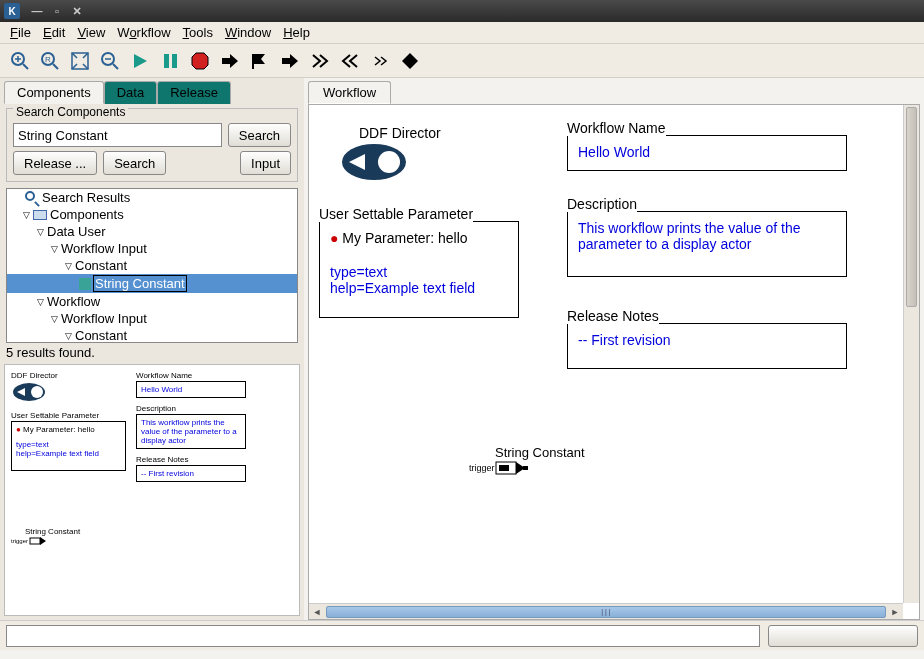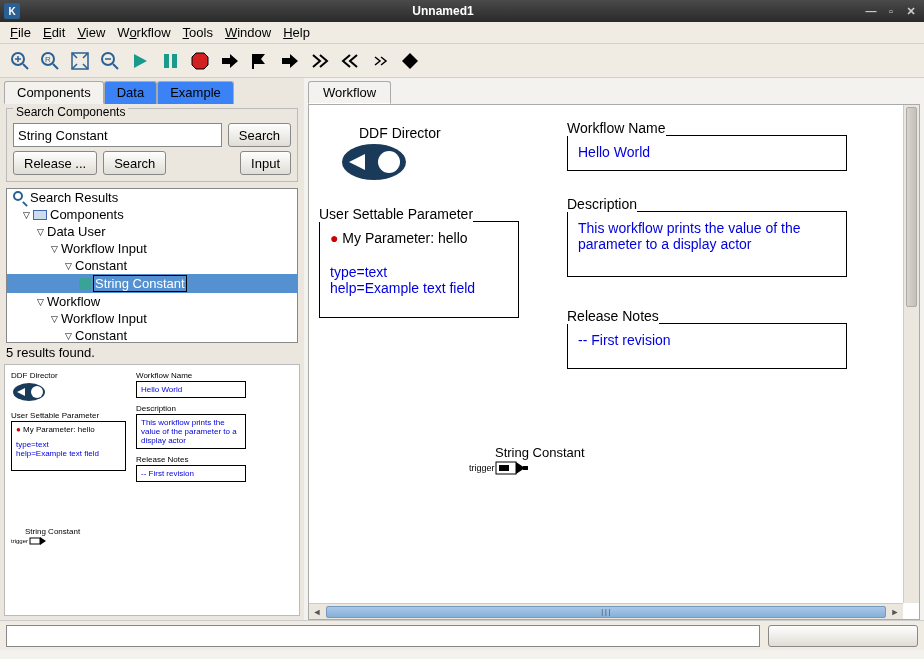--- a/index.html
+++ b/index.html
@@ -14,37 +14,37 @@
 .menubar .menu-item { padding: 2px 6px; cursor: pointer; }
 .menubar .menu-item .ul { text-decoration: underline; }
 
 .toolbar { height: 34px; background: #f0ece4; display: flex; align-items: center; padding: 2px 8px; gap: 6px; border-bottom: 1px solid #d4d0c8; }
 .toolbar .tb-btn { width: 24px; height: 24px; display: flex; align-items: center; justify-content: center; cursor: pointer; }
 
 .main-area { display: flex; height: 542px; }
 
 .left-panel { width: 304px; display: flex; flex-direction: column; background: #ebe7df; }
 .left-tabs { display: flex; height: 26px; padding: 3px 4px 0 4px; }
-.left-tabs .tab { padding: 3px 12px; font-size: 13px; background: #3b82f6; border: 1px solid #aaa; border-bottom: none; cursor: pointer; margin-right: 0px; border-radius: 3px 3px 0 0; }
+.left-tabs .tab { padding: 3px 12px; font-size: 13px; background: #0f766e; border: 1px solid #aaa; border-bottom: none; cursor: pointer; margin-right: 0px; border-radius: 3px 3px 0 0; }
 .left-tabs .tab.active { background: #f4f2ee; border-bottom: 1px solid #f4f2ee; position: relative; z-index: 2; }
 
 .search-group { margin: 4px 6px; border: 1px solid #bbb; padding: 6px; background: #ebe7df; }
 .search-group .legend { font-size: 12px; position: relative; top: -13px; background: #ebe7df; padding: 0 3px; display: inline-block; }
 .search-row { display: flex; gap: 6px; margin-top: -10px; margin-bottom: 4px; }
 .search-input { flex: 1; border: 1px solid #888; padding: 3px 4px; font-size: 13px; background: #fff; height: 24px; }
 .btn { border: 1px solid #888; background: linear-gradient(to bottom, #fefefe, #e0ddd5); padding: 3px 10px; font-size: 13px; cursor: pointer; border-radius: 3px; height: 24px; }
 .btn-row { display: flex; gap: 6px; }
 
 .ontology-select { margin: 0 6px; width: calc(100% - 12px); border: 1px solid #888; padding: 2px 4px; font-size: 13px; background: #fff; height: 22px; }
 
 .tree-container { margin: 2px 6px 0 6px; height: 155px; border: 1px solid #888; background: #fff; overflow-y: scroll; font-size: 13px; position: relative; }
 .tree-row { padding: 1px 2px; white-space: nowrap; display: flex; align-items: center; }
 .tree-row .tri { display: inline-block; width: 10px; font-size: 9px; }
 .tree-row.selected .text-sel { background: #5590d0; color: #fff; border: 1px solid #000; padding: 0 1px; }
-.indent-0 { padding-left: 6px; }
+.indent-0 { padding-left: 18px; }
 .indent-1 { padding-left: 16px; }
 .indent-2 { padding-left: 30px; }
 .indent-3 { padding-left: 44px; }
 .indent-4 { padding-left: 58px; }
 .indent-5 { padding-left: 72px; }
 .book-icon { display: inline-block; width: 14px; height: 10px; background: #cde; border: 1px solid #46a; margin-right: 3px; }
 .teal-sq { display: inline-block; width: 12px; height: 12px; background: #3aa398; margin-right: 2px; }
 
 .status-text { font-size: 13px; padding: 2px 6px; }
 
@@ -88,21 +88,20 @@
 
 .mag-icon { position: relative; width: 14px; height: 14px; }
 .mag-icon .circ { position: absolute; width: 10px; height: 10px; border: 2px solid #2a6094; border-radius: 50%; top: 0; left: 0; }
 .mag-icon .handle { position: absolute; width: 6px; height: 2px; background: #2a6094; bottom: 0; right: -1px; transform: rotate(45deg); }
 </style>
 </head>
 <body>
 
 <div class="titlebar">
   <div class="icon">K</div>
-  <div class="title">Unnamed1</div>
   <div class="win-btn">—</div>
   <div class="win-btn">▫</div>
   <div class="win-btn">✕</div>
 </div>
 
 <div class="menubar">
   <div class="menu-item"><span class="ul">F</span><span>ile</span></div>
   <div class="menu-item"><span class="ul">E</span>dit</div>
   <div class="menu-item"><span class="ul">V</span>iew</div>
   <div class="menu-item">W<span class="ul">o</span>rkflow</div>
@@ -193,21 +192,21 @@
       </svg>
     </div>
 </div>
 
 <div class="main-area">
 
   <div class="left-panel">
     <div class="left-tabs">
       <div class="tab active">Components</div>
       <div class="tab">Data</div>
-      <div class="tab">Example</div>
+      <div class="tab">Release</div>
     </div>
 
     <div class="search-group">
       <span class="legend">Search Components</span>
       <div class="search-row">
         <input class="search-input" value="String Constant" style="">
         <button class="btn">Search</button>
       </div>
       <div class="btn-row">
         <button class="btn">Release ...</button>

